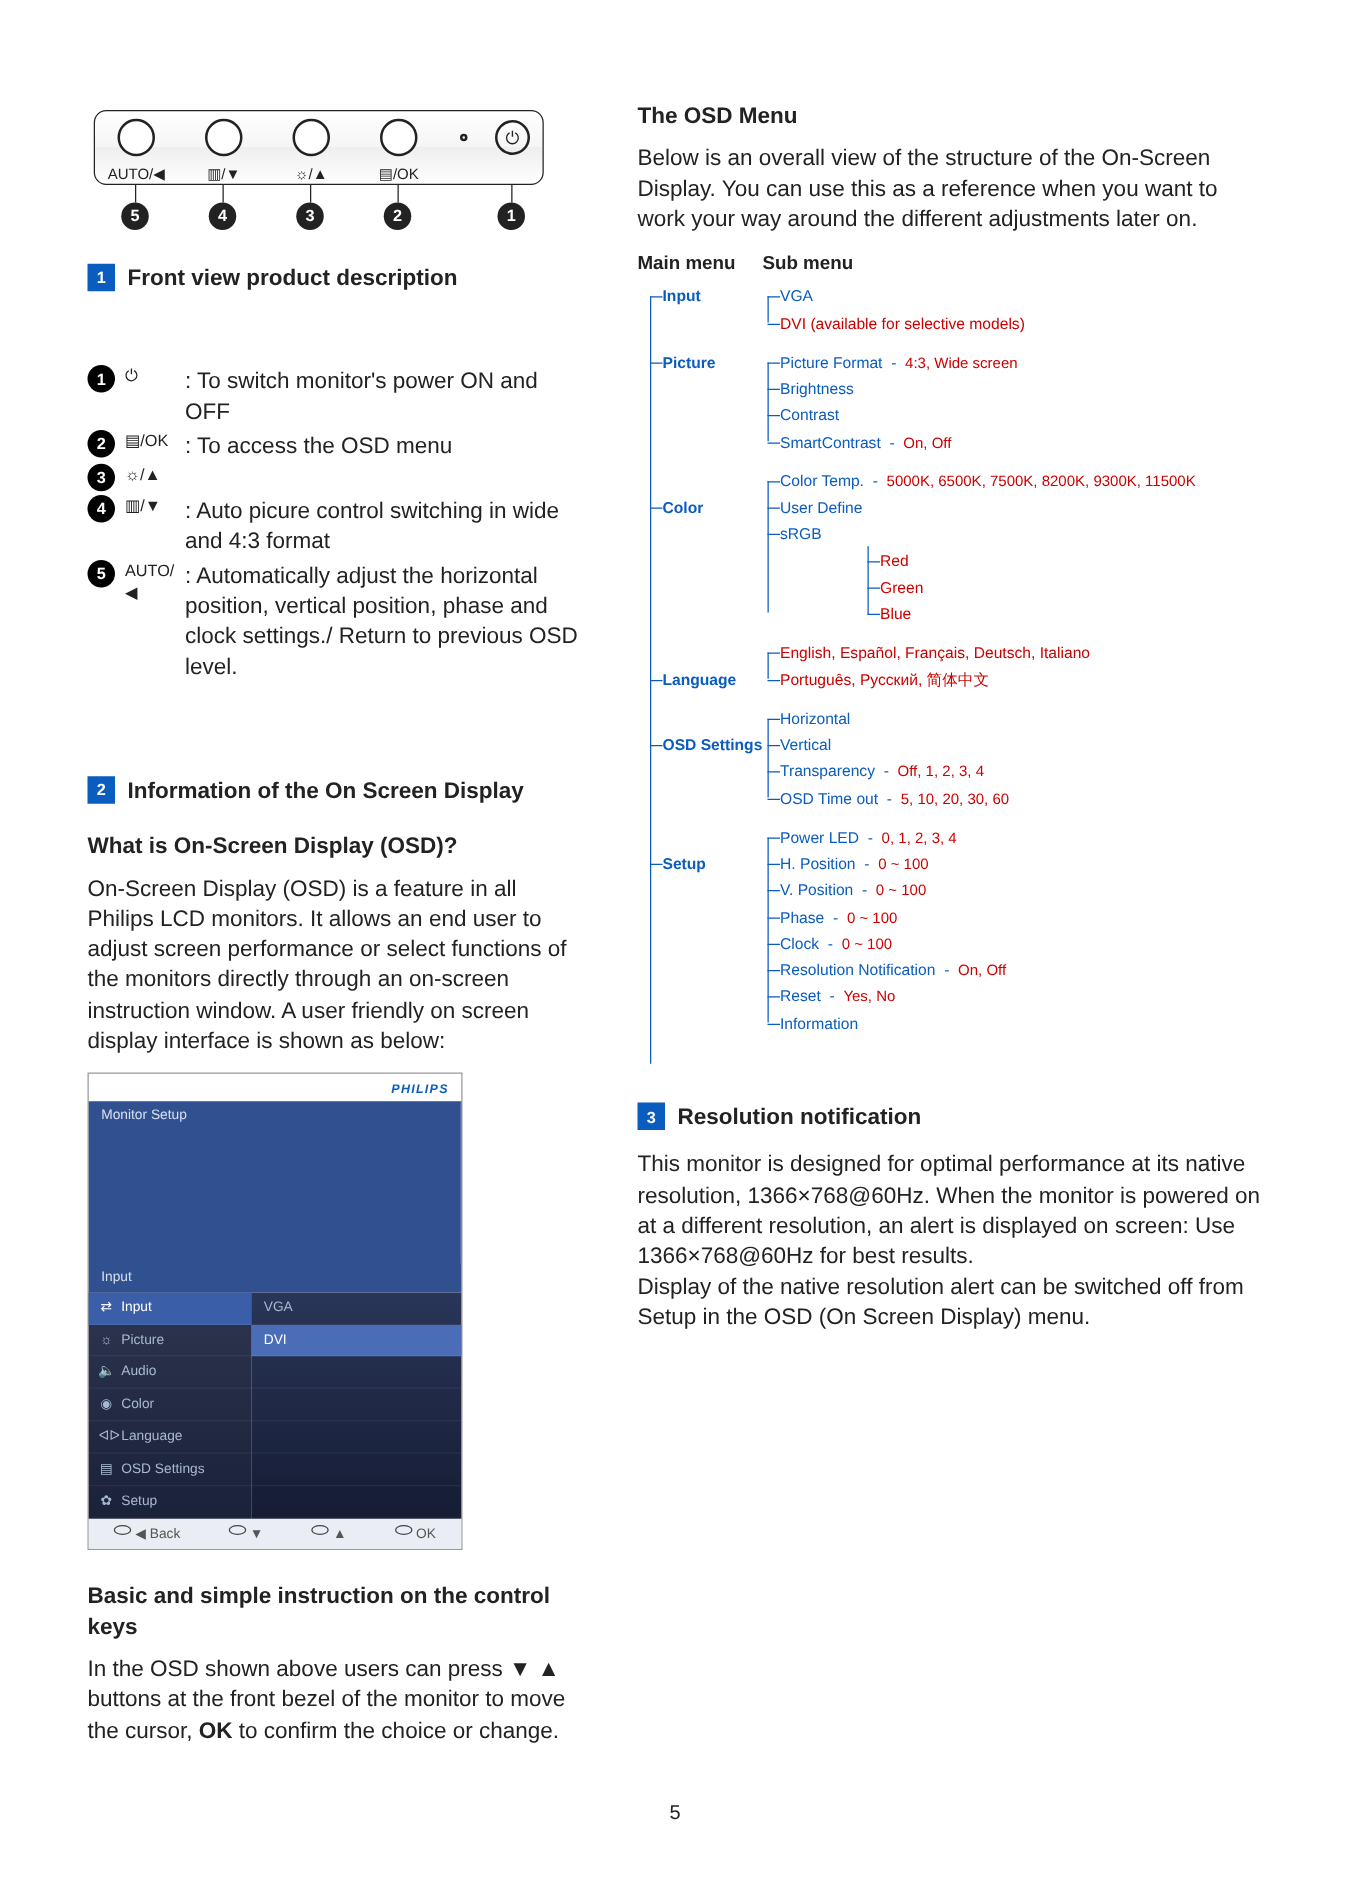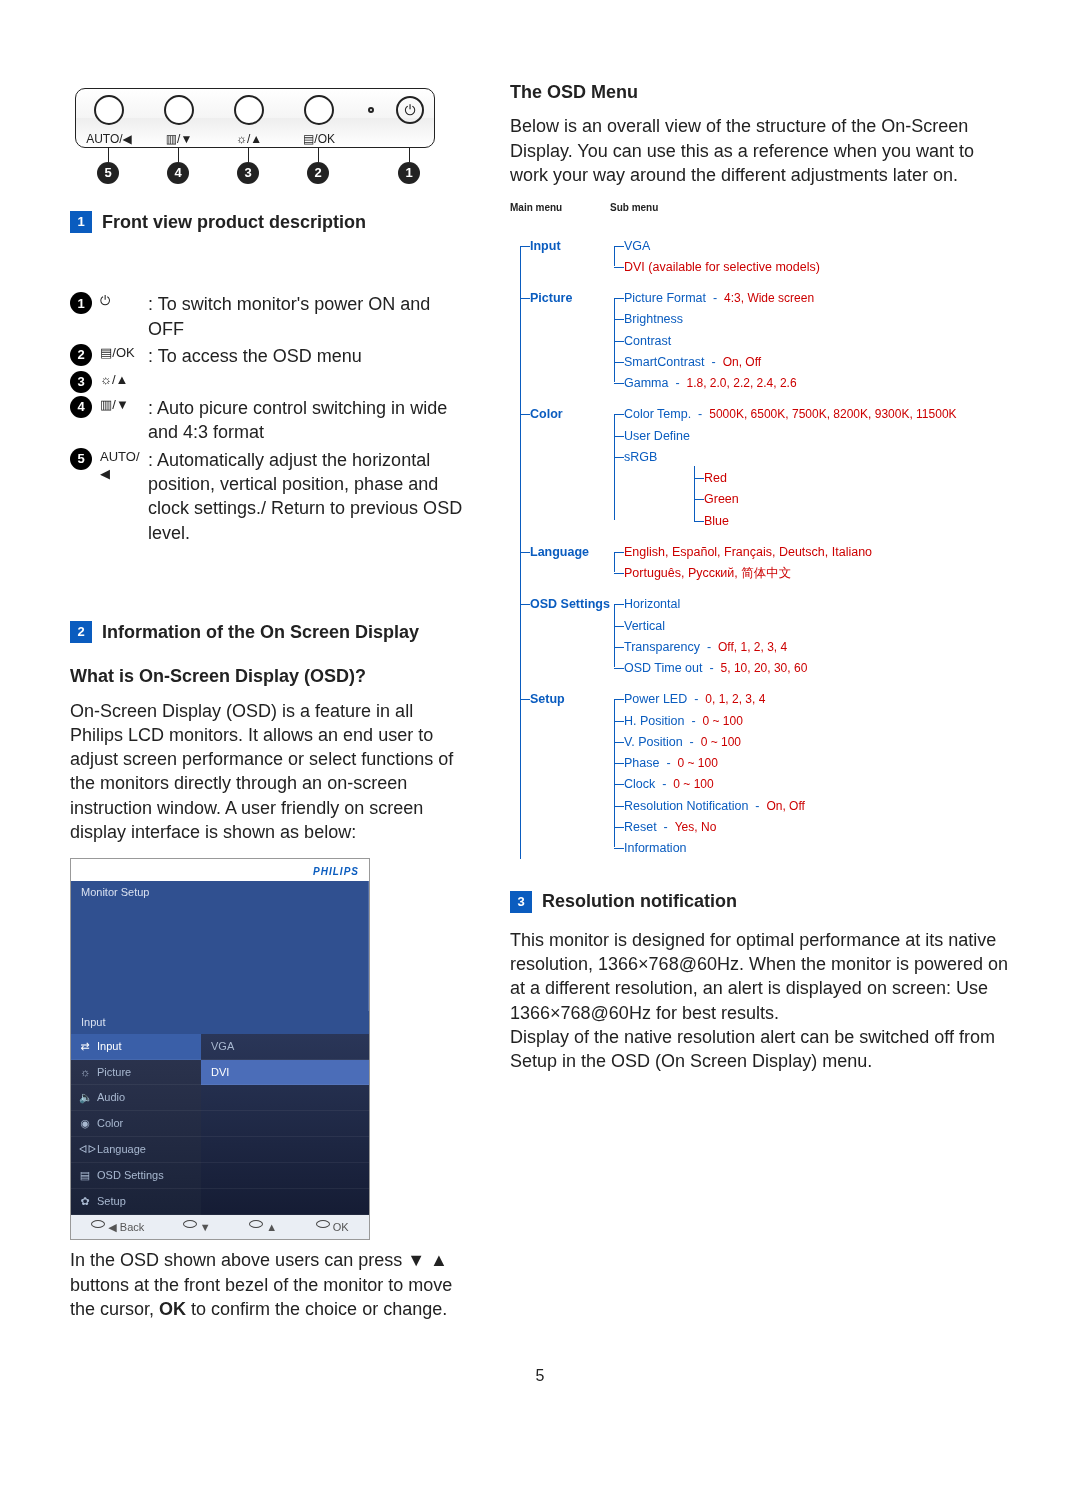--- a/index.html
+++ b/index.html
@@ -126,21 +126,21 @@
     .osd-menu-item { padding: 5px 8px; display: flex; gap: 6px; align-items: center; border-bottom: 1px solid rgba(255,255,255,0.06); font-size: 11px; }
     .osd-menu-item.sel { background: #3a5fa8; color: #fff; }
     .osd-icon { width: 12px; text-align: center; }
     .osd-sub-item { padding: 5px 10px; font-size: 11px; border-bottom: 1px solid rgba(255,255,255,0.06); }
     .osd-sub-item.highlight { background: #4b6db8; color: #fff; }
     .osd-footer { display: flex; gap: 18px; background: #eaeef4; color: #555; font-size: 11px; padding: 5px 10px; justify-content: space-around; }
     .osd-footer span { display: flex; align-items: flex-start; gap: 3px; }
     .oval { display: inline-block; width: 14px; height: 8px; border: 1.5px solid #444; border-radius: 50%; }
 
     
-    .tree-headers { display: flex; font-size: 10px; font-weight: bold; margin-top: 12px; margin-bottom: 21px; }
+    .tree-headers { display: flex; font-size: 15px; font-weight: bold; margin-top: 12px; margin-bottom: 6px; }
     .tree-headers .mh { flex: 0 0 100px; }
     .tree { display: flex; font-size: 12.5px; line-height: 1.7; }
     .tree-main { flex: 0 0 100px; border-left: none; padding-left: 20px; position: relative; }
     .tree-sub { flex: 1; }
     .main-item { color: #0a5cbf; font-weight: 600; position: relative; }
     .main-spine { position: absolute; left: 10px; top: 10px; bottom: 10px; width: 1px; background: #0a5cbf; }
     .main-tick { position: absolute; left: -10px; top: 10px; width: 10px; height: 1px; background: #0a5cbf; }
     .sub-group { color: #0a5cbf; position: relative; padding-left: 14px; margin-bottom: 10px; }
     .sub-spine { position: absolute; left: 4px; top: 10px; bottom: 12px; width: 1px; background: #0a5cbf; }
     .sub-item { position: relative; padding-left: 0; }
@@ -282,20 +282,21 @@
           </div>
       </div>
       <div class="osd-footer" id="osd-footer">
           <span><span class="oval"></span> ◀ Back</span>
           <span><span class="oval"></span> ▼</span>
           <span><span class="oval"></span> ▲</span>
           <span><span class="oval"></span> OK</span>
         </div>
     </div>
 
+    <h4 class="sub" style="margin-top:24px">Basic and simple instruction on the control keys</h4>
     <p class="body">
       <span>In the OSD shown above users can press </span><span class="glyph">▼ ▲</span><span> buttons at the front bezel of the monitor to move the cursor, </span><b>OK</b><span> to confirm the choice or change.</span>
     </p>
   </div>
 
   <div class="col-right">
     <h4 class="sub" style="margin-top:0">The OSD Menu</h4>
     <p class="body">Below is an overall view of the structure of the On-Screen Display. You can use this as a reference when you want to work your way around the different adjustments later on.</p>
 
     <div class="tree-headers">
@@ -317,21 +318,20 @@
             <div class="sub-spine"></div>
             <div class="sub-item">VGA</div>
             <div class="sub-item"><span class="red">DVI (available for selective models)</span></div>
           </div>
           <div class="sub-group">
             <div class="sub-spine"></div>
             <div class="sub-item"><span>Picture Format</span> &nbsp;-&nbsp; <span class="inline-vals">4:3, Wide screen</span></div>
             <div class="sub-item">Brightness</div>
             <div class="sub-item">Contrast</div>
             <div class="sub-item"><span>SmartContrast</span> &nbsp;-&nbsp; <span class="inline-vals">On, Off</span></div>
-            <div class="sub-item"><span>Gamma</span> &nbsp;-&nbsp; <span class="inline-vals">1.8, 2.0, 2.2, 2.4, 2.6</span></div>
           </div>
           <div class="sub-group">
             <div class="sub-spine"></div>
             <div class="sub-item"><span>Color Temp.</span> &nbsp;-&nbsp; <span class="inline-vals">5000K, 6500K, 7500K, 8200K, 9300K, 11500K</span></div>
             <div class="sub-item">User Define</div>
             <div class="sub-item">sRGB</div>
             <div class="nested">
               <div class="nested-spine"></div>
               <div class="nested-item"><span class="red">Red</span></div>
               <div class="nested-item"><span class="red">Green</span></div>

